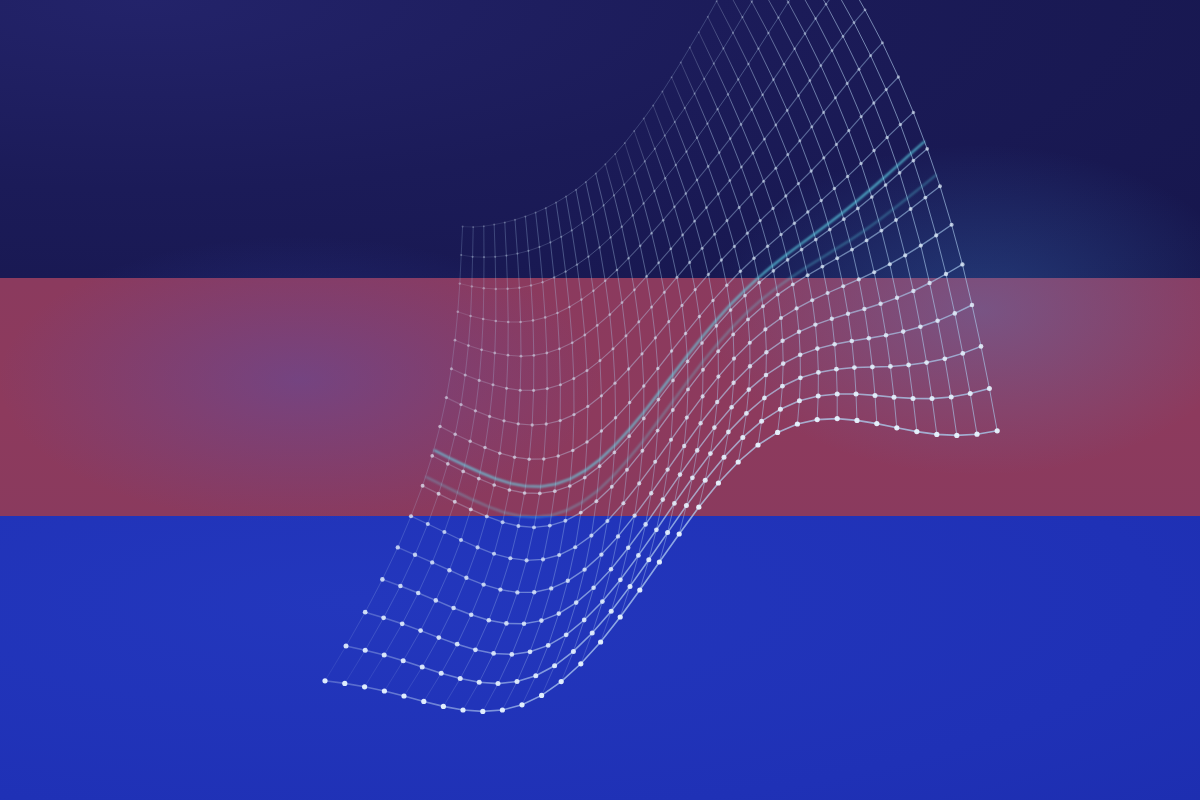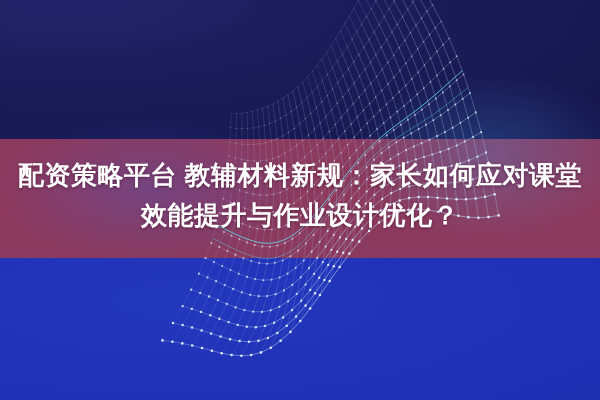--- a/index.html
+++ b/index.html
@@ -709,18 +709,14 @@
           <circle cx="448.4" cy="213.9" r="1.30" opacity="0.95"></circle>
           <circle cx="458.4" cy="215.8" r="1.30" opacity="0.95"></circle>
           <circle cx="468.4" cy="217.2" r="1.30" opacity="0.95"></circle>
           <circle cx="478.4" cy="217.7" r="1.30" opacity="0.95"></circle>
           <circle cx="488.5" cy="217.1" r="1.30" opacity="0.95"></circle>
           <circle cx="498.6" cy="215.4" r="1.30" opacity="0.95"></circle>
         </g>
     </svg>
   </div>
 
-  <div id="headline">
-    <span class="ln">配资策略平台 教辅材料新规：家长如何应对课堂</span>
-    <span class="ln">效能提升与作业设计优化？</span>
-  </div>
 
 </div>
 
 </body></html>

